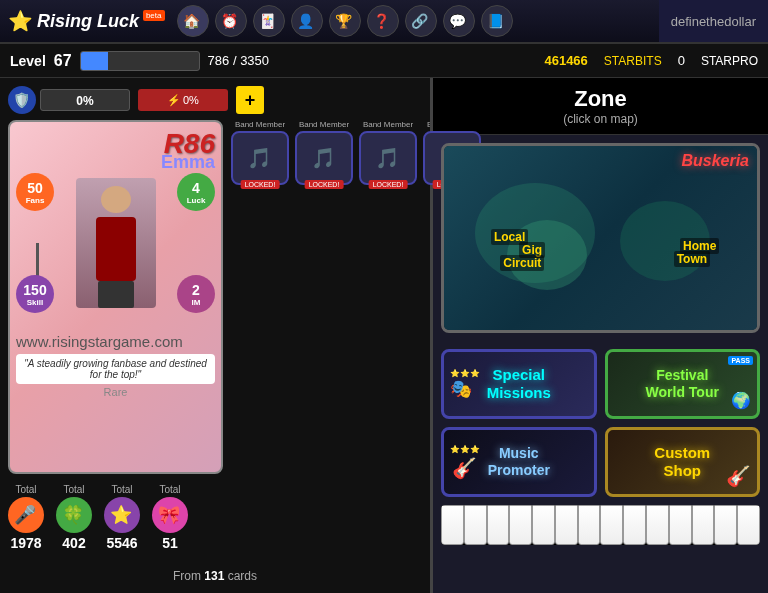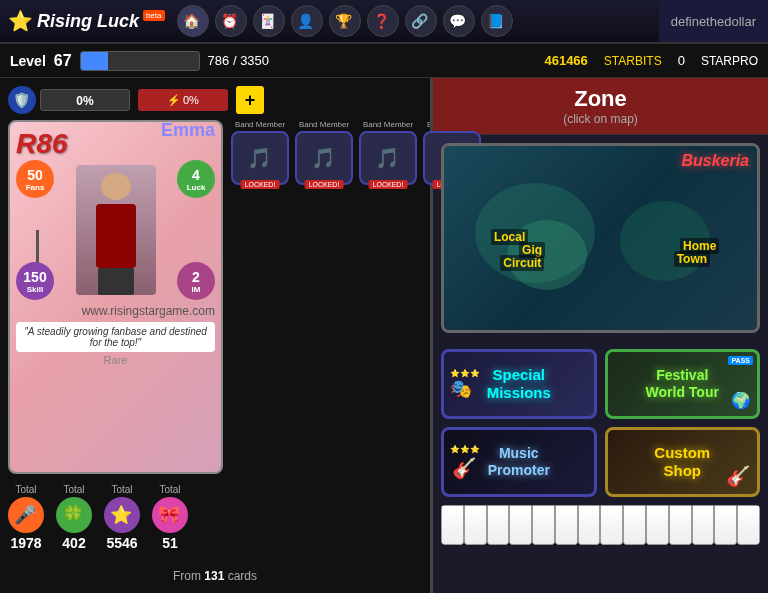--- a/index.html
+++ b/index.html
@@ -313,24 +313,24 @@
       width: 38px;
       height: 38px;
     }
     .stat-fans { background: #ff6622; top: 0; left: 0; }
     .stat-luck { background: #44aa44; top: 0; right: 0; }
     .stat-skill { background: #8844aa; bottom: 0; left: 0; }
     .stat-im { background: #aa4488; bottom: 0; right: 0; }
     .stat-num { font-size: 14px; font-weight: 900; }
     .stat-lbl { font-size: 8px; }
     .card-url {
-      text-align: right;
-      font-size: 12px;
+      text-align: left;
+      font-size: 15px;
       color: #555;
-      margin-top: 4px;
+      margin-top: 20px;
     }
     .card-quote {
       background: white;
       border-radius: 4px;
       padding: 4px 6px;
       font-size: 10px;
       color: #333;
       text-align: center;
       font-style: italic;
       margin-top: 4px;
@@ -440,21 +440,21 @@
     .right-panel {
       width: 338px;
       background: #1a1a2a;
       border-left: 3px solid #444;
       display: flex;
       flex-direction: column;
       padding: 0;
       overflow: hidden;
     }
     .zone-header {
-      background: #7f1d1d;
+      background: #000000;
       padding: 8px;
       text-align: center;
       border-bottom: 1px solid #333;
     }
     .zone-title {
       color: white;
       font-size: 22px;
       font-weight: bold;
     }
     .zone-sub {
@@ -668,21 +668,21 @@
           <span>⚡</span>
           <span>0%</span>
         </div>
       </div>
       <div class="plus-btn">+</div>
     </div>
 
     <div class="card-band-area">
 
       <div class="char-card">
-        <div style="display:flex; align-items:flex-start; justify-content:space-between;">
+        <div style="display:flex; align-items:flex-end; justify-content:space-between;flex-direction:column;">
           <span class="card-rank">R86</span>
           <span class="card-name">Emma</span>
         </div>
         <div class="card-image-area">
           <div class="stat-bubble stat-fans">
             <span class="stat-num">50</span>
             <span class="stat-lbl">Fans</span>
           </div>
           <div class="stat-bubble stat-luck">
             <span class="stat-num">4</span>

